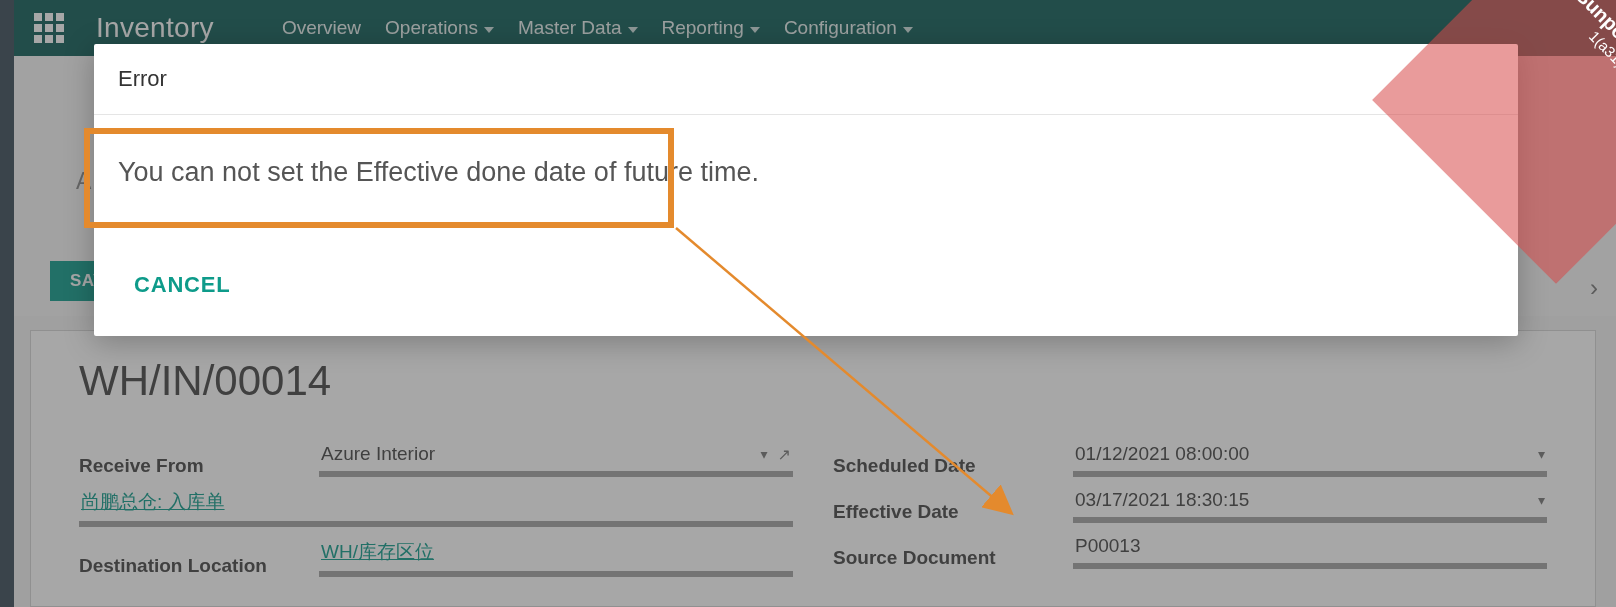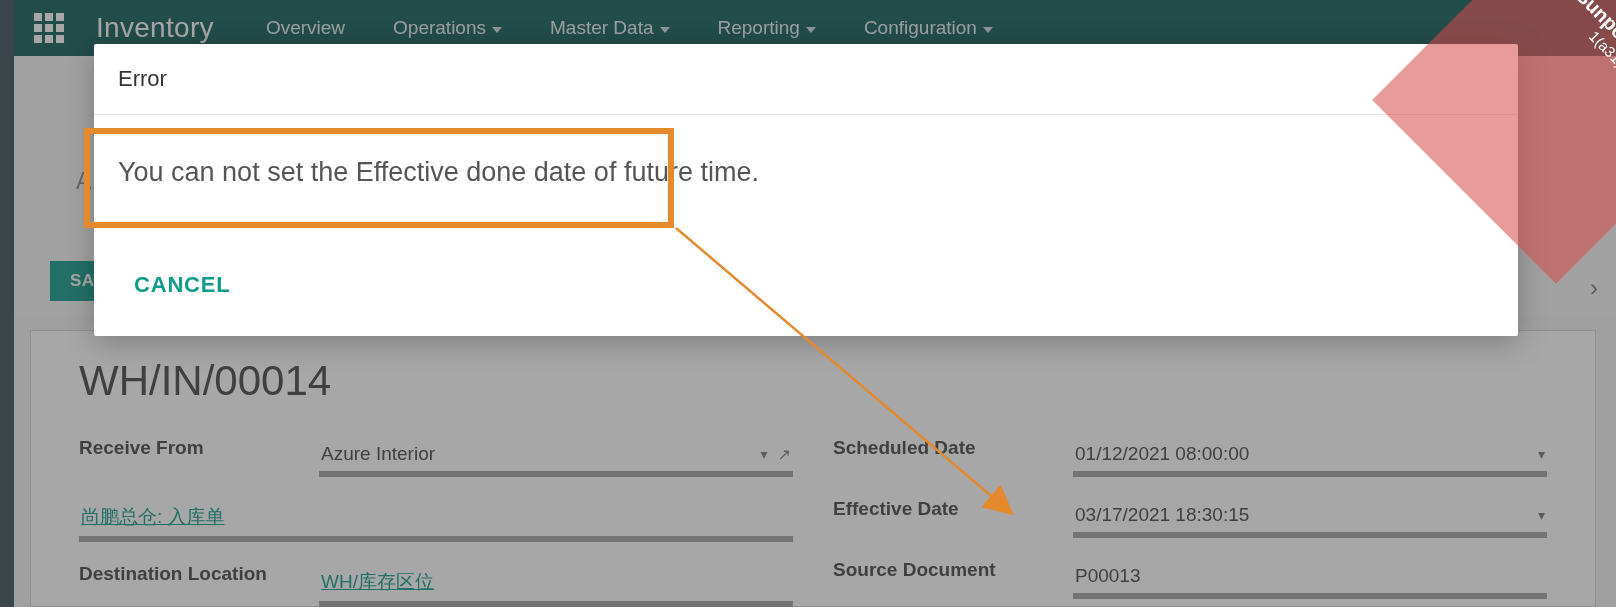--- a/index.html
+++ b/index.html
@@ -8,21 +8,21 @@
 
   
   .navbar {
     position: absolute; left: 14px; right: 0; top: 0; height: 56px;
     background: #0e5c57; color: #fff; display: flex; align-items: center;
     padding: 0 20px; gap: 32px;
   }
   .apps-icon { display: grid; grid-template-columns: repeat(3,8px); grid-template-rows: repeat(3,8px); gap: 3px; cursor: pointer; }
   .apps-icon span { background:#fff; width:8px; height:8px; }
   .app-title { font-size: 28px; font-weight: 500; letter-spacing: .3px; }
-  .nav-menus { display:flex; gap: 48px; margin-left: 20px; }
+  .nav-menus { display:flex; gap: 24px; margin-left: 36px; }
   .nav-item { font-size: 19px; color:#eaf2f1; display:flex; align-items:center; gap:6px; cursor:pointer; }
   .nav-item .caret { width:0;height:0;border-left:5px solid transparent;border-right:5px solid transparent;border-top:6px solid #cfe2e0; margin-top:3px; }
 
   
   .ribbon {
     position:absolute; right:-70px; top:-30px; width:260px; height:260px;
     background: rgba(215,72,72,.55);
     transform: rotate(45deg);
     display:flex; align-items:flex-start; justify-content:center;
     pointer-events:none;
@@ -42,21 +42,21 @@
   .next-icon { position:absolute; top:218px; right:18px; font-size:24px; color:#777; cursor:pointer; }
 
   
   .sheet {
     position:absolute; left:30px; right:20px; top:330px; bottom:0;
     background:#fff; border:1px solid #d5d5d5; padding: 26px 48px;
   }
   .record-title { font-size:42px; color:#444; font-weight:500; margin-bottom: 32px; }
   .form-grid { display:flex; gap: 40px; }
   .form-col { flex:1; }
-  .form-row { display:flex; align-items:flex-start; margin-bottom: 21px; }
+  .form-row { display:flex; align-items:flex-end; margin-bottom: 6px; }
   .form-label { width:240px; font-size:19px; color:#444; font-weight:600; }
   .form-value { flex:1; font-size:19px; color:#444; display:flex; align-items:center; border-bottom:6px solid #a3a3a3; padding:6px 2px; min-height:34px; }
   .form-value.link { color:#0e9b8a; cursor:pointer;text-decoration:underline; }
   .form-value .dd-caret { margin-left:auto; color:#777; font-size:14px; }
   .ext-icon { margin-left:10px; color:#777; font-size:16px; cursor:pointer; }
 
   
   .overlay { position:absolute; inset:0; background: rgba(60,60,60,.45); }
   .modal {
     position:absolute; left:94px; right:98px; top:44px;

